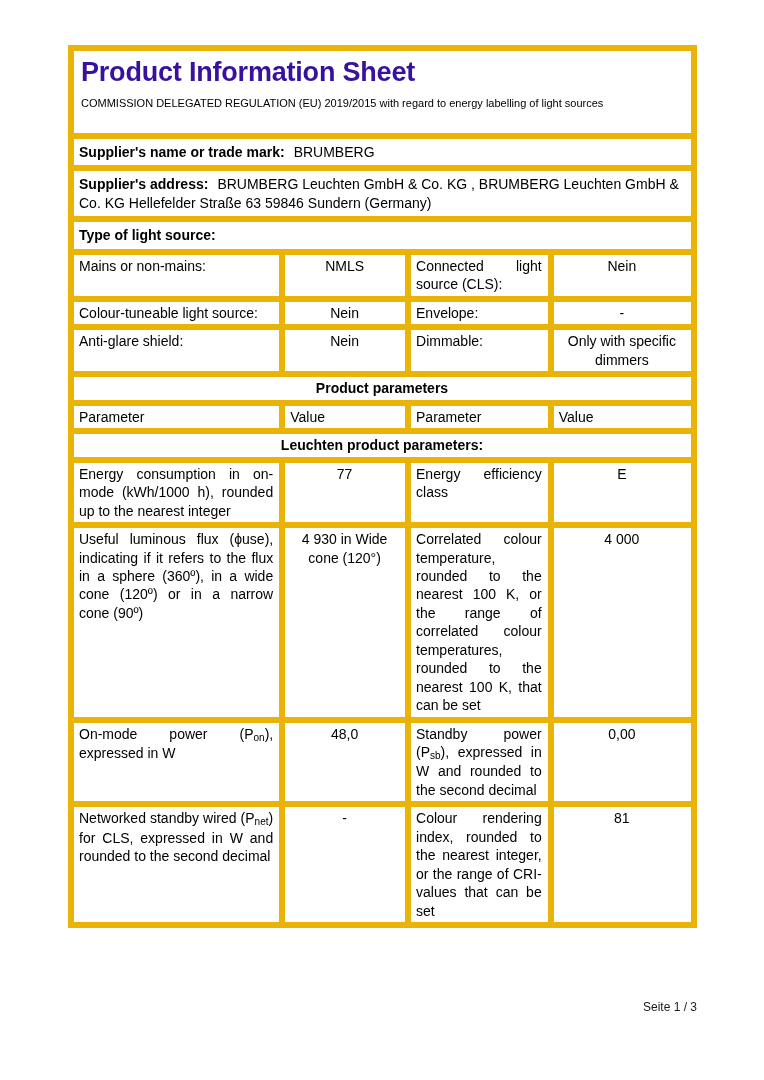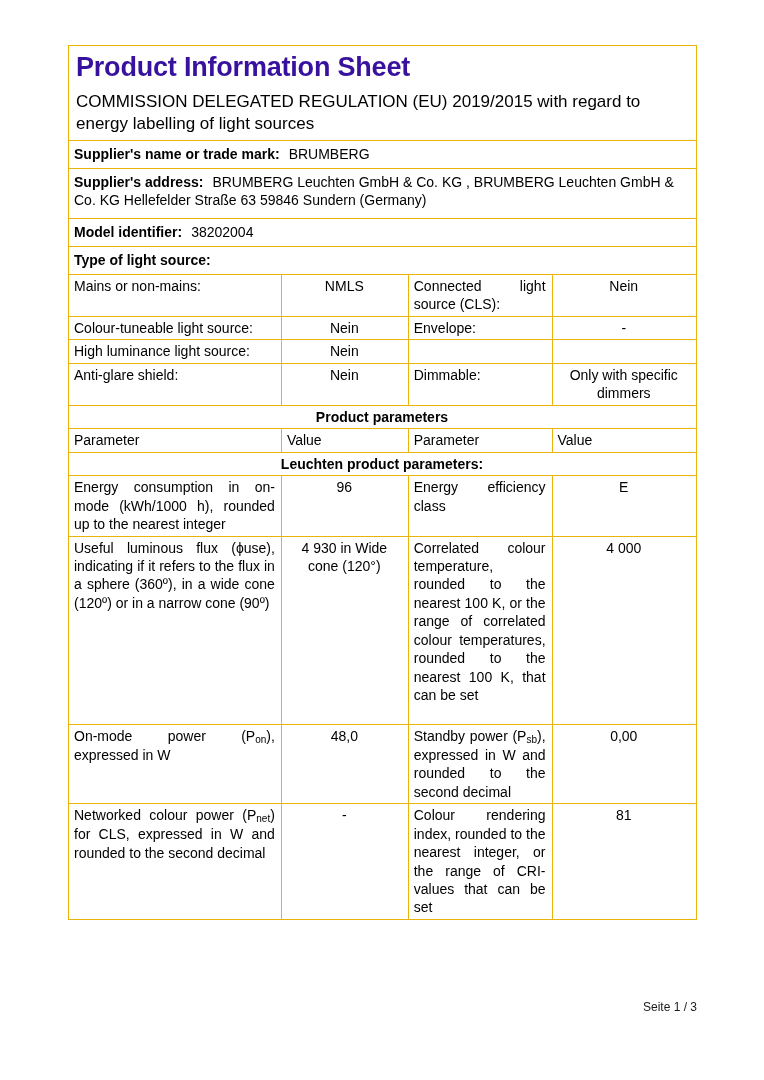--- a/index.html
+++ b/index.html
@@ -15,21 +15,21 @@
   table.sheet {
     position: absolute; left: 68px; top: 45px;
     width: 629px; border-collapse: collapse; table-layout: fixed;
   }
   col.c1 { width: 33.9%; }
   col.c2 { width: 20.2%; }
   col.c3 { width: 22.9%; }
   col.c4 { width: 23.0%; }
 
   td {
-    border: 1px solid #eab308;
+    border: 6px solid #eab308;
     vertical-align: top;
     padding: 2px 6px 2px 5px;
   }
 
   
   tr.r-title   { height: 88px; }
   tr.r-name    { height: 28px; }
   tr.r-addr    { height: 50px; }
   tr.r-model   { height: 28px; }
   tr.r-type    { height: 28px; }
@@ -45,21 +45,21 @@
   tr.r-g1 { height: 59px; padding-left: 23px; }
   tr.r-g2 { height: 188px; }
   tr.r-g3 { height: 77px; }
   tr.r-g4 { height: 110px; }
 
   .title-cell { padding: 6px 10px 4px 7px; }
   h1.doc-title {
     font-size: 27px; font-weight: bold; color: #38119e;
     line-height: 1.15; margin-bottom: 8px; letter-spacing: -0.2px;
   }
-  .regulation { font-size: 17px; line-height: 1.32; }
+  .regulation { font-size: 11px; line-height: 1.32; }
 
   .lbl { font-weight: bold; margin-right: 9px; }
   .label-cell { padding-top: 4px; padding-bottom: 4px; margin-left: 21px; }
 
   .param { text-align: justify; }
   .val   { text-align: center; }
   .center-b { text-align: center; font-weight: bold; }
 
   .gap-line { margin-top: 7px; }
 
@@ -95,25 +95,20 @@
           <span class="lbl">Supplier's name or trade mark:</span><span>BRUMBERG</span>
         </td>
       </tr>
 
       <tr class="r-addr">
         <td colspan="4" class="label-cell">
           <span class="lbl">Supplier's address:</span><span>BRUMBERG Leuchten GmbH &amp; Co. KG , BRUMBERG Leuchten GmbH &amp; Co. KG Hellefelder Straße 63 59846 Sundern (Germany)</span>
         </td>
       </tr>
 
-      <tr class="r-model">
-        <td colspan="4" class="label-cell">
-          <span class="lbl">Model identifier:</span><span>38202004</span>
-        </td>
-      </tr>
 
       <tr class="r-type">
         <td colspan="4" class="label-cell">
           <span class="lbl">Type of light source:</span>
         </td>
       </tr>
 
 
 
       <tr class="r-t3">
@@ -123,26 +118,20 @@
         <td class="val">Nein</td>
       </tr>
 
       <tr class="r-t4">
         <td class="param">Colour-tuneable light source:</td>
         <td class="val">Nein</td>
         <td class="param">Envelope:</td>
         <td class="val">-</td>
       </tr>
 
-      <tr class="r-t5">
-        <td class="param">High luminance light source:</td>
-        <td class="val">Nein</td>
-        <td class="param"></td>
-        <td class="val"></td>
-      </tr>
 
       <tr class="r-t6">
         <td class="param">Anti-glare shield:</td>
         <td class="val">Nein</td>
         <td class="param">Dimmable:</td>
         <td class="val">Only with specific dimmers</td>
       </tr>
 
       <tr class="r-pp">
         <td colspan="4" class="center-b">Product parameters</td>
@@ -154,21 +143,21 @@
         <td>Parameter</td>
         <td>Value</td>
       </tr>
 
       <tr class="r-gen">
         <td colspan="4" class="center-b">Leuchten product parameters:</td>
       </tr>
 
       <tr class="r-g1">
         <td class="param">Energy consumption in on-mode (kWh/1000 h), rounded up to the nearest integer</td>
-        <td class="val">96</td>
+        <td class="val">77</td>
         <td class="param">Energy efficiency class</td>
         <td class="val">E</td>
       </tr>
 
       <tr class="r-g2">
         <td class="param">Useful luminous flux (ϕuse), indicating if it refers to the flux in a sphere (360º), in a wide cone (120º) or in a narrow cone (90º)</td>
         <td class="val">4 930 in Wide cone (120°)</td>
         <td class="param">Correlated colour temperature, rounded to the nearest 100 K, or the range of correlated colour temperatures, rounded to the nearest 100 K, that can be set</td>
         <td class="val">4 000</td>
       </tr>
@@ -179,21 +168,21 @@
         </td>
         <td class="val">48,0</td>
         <td class="param">
           <span>Standby power (P</span><sub>sb</sub><span>), expressed in W and rounded to the second decimal</span>
         </td>
         <td class="val">0,00</td>
       </tr>
 
       <tr class="r-g4">
         <td class="param">
-          <span>Networked colour power (P</span><sub>net</sub><span>) for CLS, expressed in W and rounded to the second decimal</span>
+          <span>Networked standby wired (P</span><sub>net</sub><span>) for CLS, expressed in W and rounded to the second decimal</span>
         </td>
         <td class="val">-</td>
         <td class="param">Colour rendering index, rounded to the nearest integer, or the range of CRI-values that can be set</td>
         <td class="val">81</td>
       </tr>
 
     </tbody>
   </table>
 
   <div class="footer">Seite 1 / 3</div>

